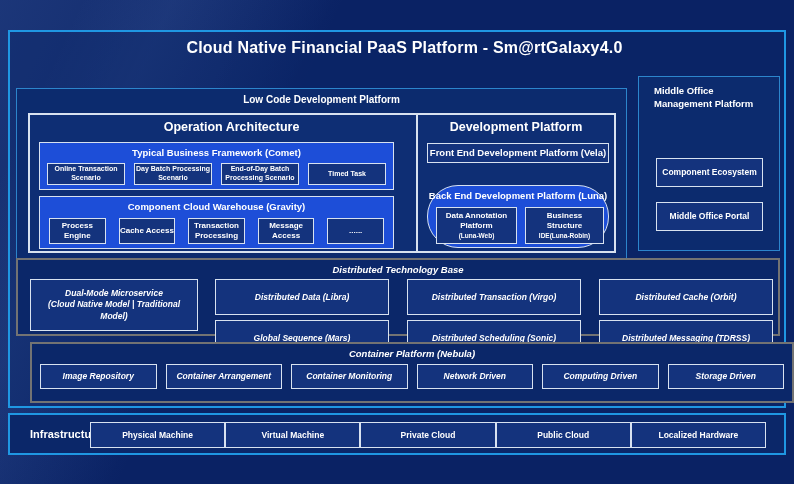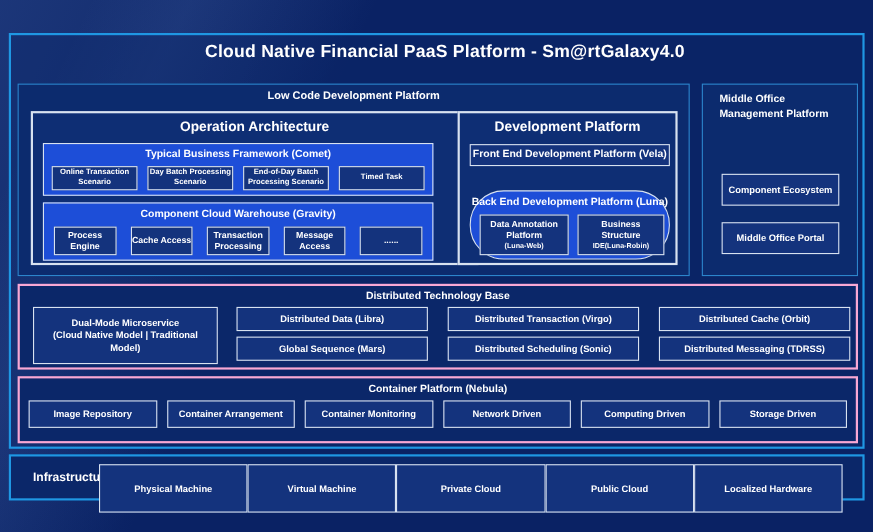--- a/index.html
+++ b/index.html
@@ -41,35 +41,36 @@
     font-weight: bold;
     letter-spacing: 0.2px;
     margin-left: 11px;
   }
 
   .section-blue {
     border: 1px solid #2C85CC;
     background: #0C2B6E;
   }
   .section-blue-bright {
-    border: 2px solid #f9a8d4;
+    border: 2px solid #737373;
     background: #0B2769;
+    font-style: italic;
   }
   .section-label {
     display: block;
     text-align: center;
     font-weight: bold;
     font-size: 10px;
     padding-top: 5px;
   }
 
-  .lowcode   { left: 6px;   top: 44px;  width: 611px; height: 175px; }
+  .lowcode   { left: 6px;   top: 56px;  width: 611px; height: 175px; }
   .middle    { left: 628px; top: 44px;  width: 142px; height: 175px; }
   .distrib   { left: 6px;   top: 226px; width: 764px; height: 78px; }
-  .containerp{ left: 6px;   top: 310px; width: 764px; height: 61px; }
+  .containerp{ left: 20px;   top: 310px; width: 764px; height: 61px; }
 
   .panel-white {
     border: 2px solid #D8E2F0;
     background: #0E2E74;
   }
   .operation   { left: 11px;  top: 24px; width: 407px; height: 140px; }
   .development { left: 399px; top: 24px; width: 200px; height: 140px; }
   .panel-title {
     display: block;
     text-align: center;
@@ -138,41 +139,41 @@
     padding: 2px 12px;
   }
   .dgrid {
     position: absolute;
     left: 197px; top: 19px; width: 558px;
     display: grid;
     grid-template-columns: repeat(3, 1fr);
     column-gap: 18px;
     row-gap: 5px;
   }
-  .dgrid .box-white { height: 22px; font-size: 8.5px; }
+  .dgrid .box-white { height: 36px; font-size: 8.5px; }
 
   .cp-row { margin: 5px 8px 0 8px; gap: 9px; height: 25px; }
   .cp-row .box-white { font-size: 8.5px; }
 
   .infra {
     left: 8px; top: 413px; width: 778px; height: 42px;
     border: 2px solid #1F97E3;
     background: #0B2769;
   }
   .infra-label {
     position: absolute;
     left: 20px; top: 0; bottom: 0;
     display: flex; align-items: center;
     font-weight: bold;
     font-size: 11px;
   }
   .infra-row {
     position: absolute;
     left: 80px; right: 18px; top: 7px;
-    display: flex; gap: 0; height: 44px;
+    display: flex; gap: 0; height: 26px;
   }
   .infra-row .box-white { font-size: 8.5px; }
 </style>
 </head>
 <body>
 
 <div class="abs main-frame">
   <div class="abs main-title">Cloud Native Financial PaaS Platform - Sm@rtGalaxy4.0</div>
 
   <div class="abs section-blue lowcode">

